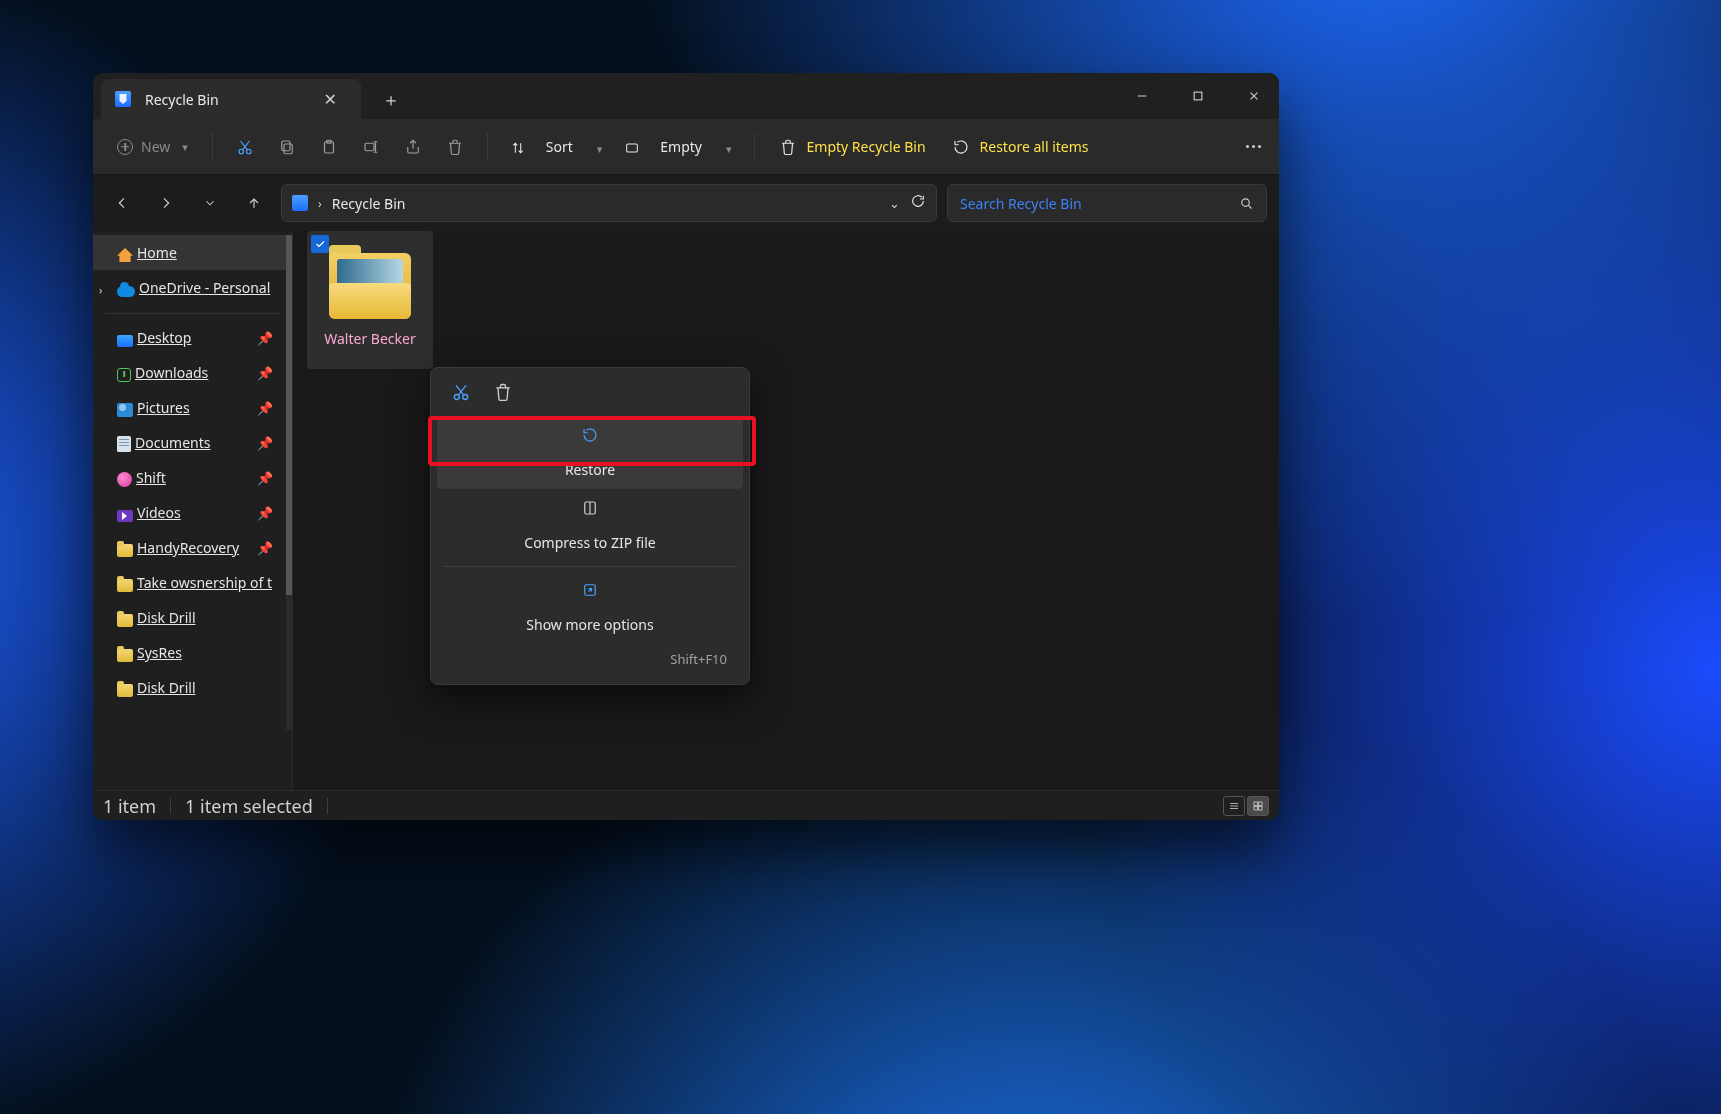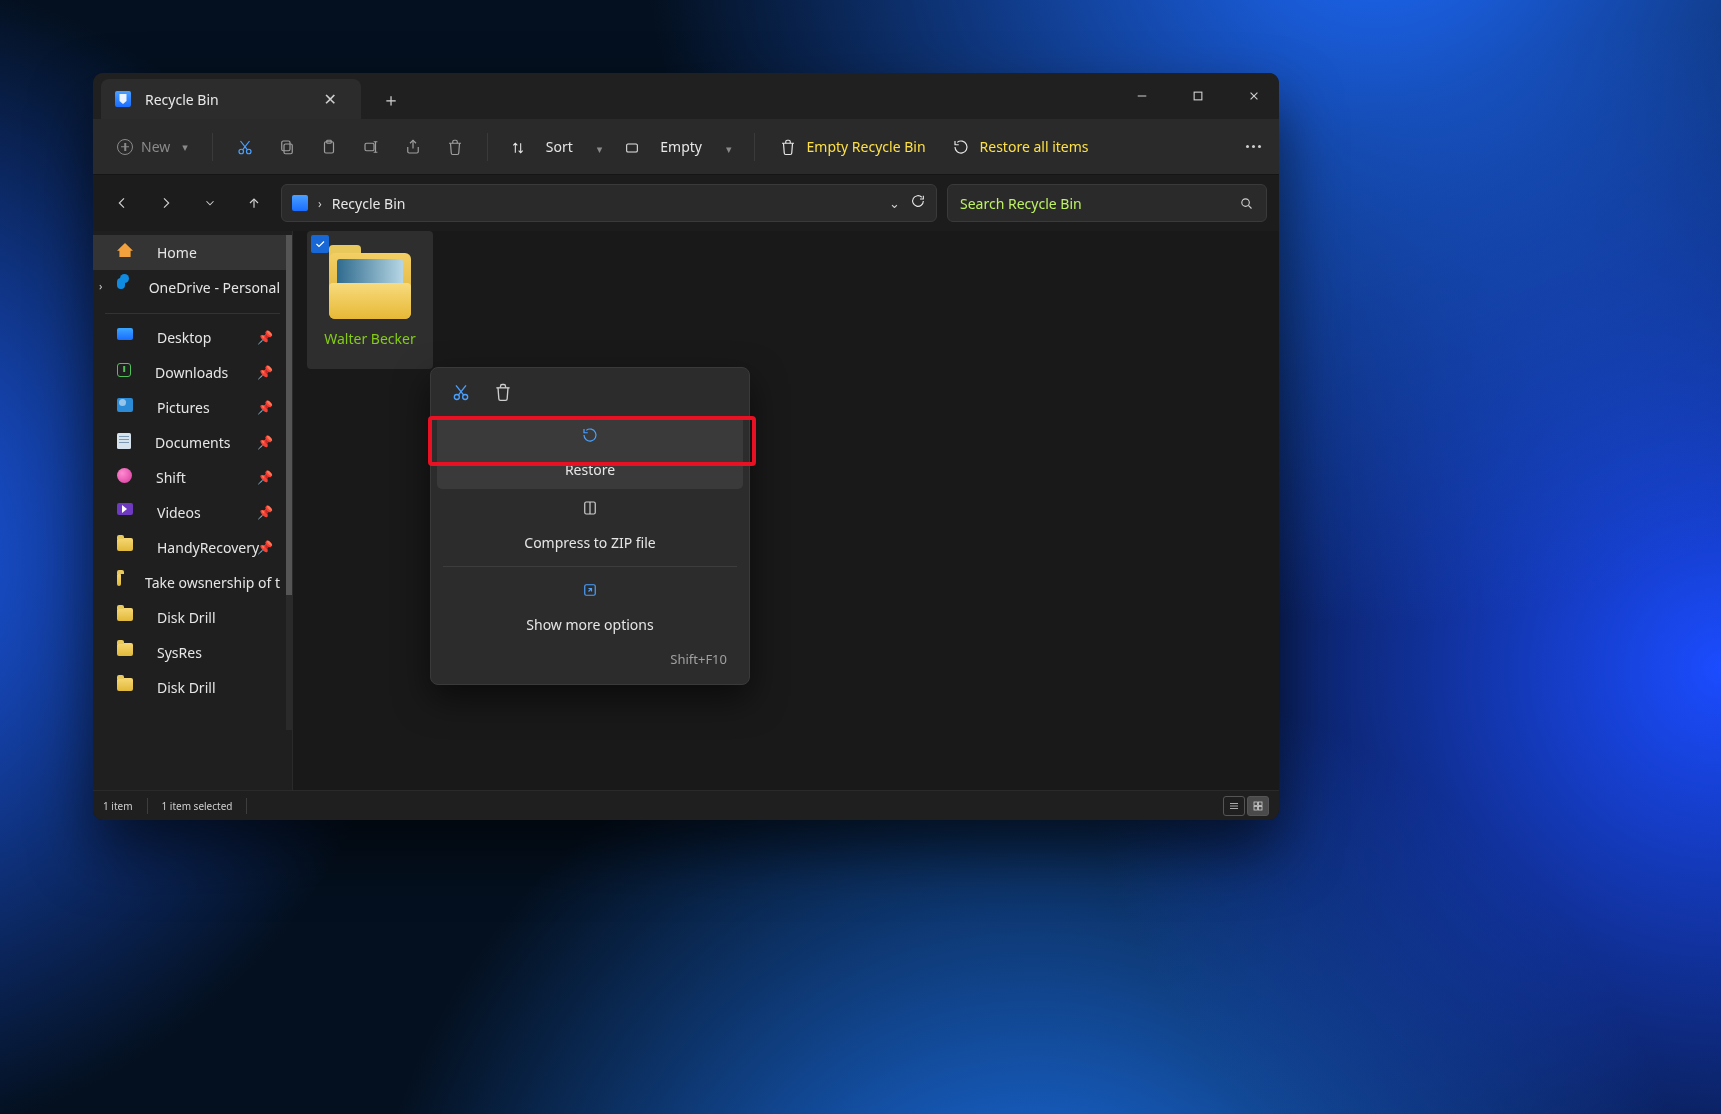--- a/index.html
+++ b/index.html
@@ -104,36 +104,36 @@
     display:flex; align-items:center; padding:0 10px; gap:10px;
   }
   .addrbox .crumbtxt{color:#e6e6e6;}
   .addrbox .chev{color:#cfcfcf;font-size:12px;}
   .addrbox .binicon{width:16px;height:16px;background:linear-gradient(#4aa0ff,#1a6dff);border-radius:2px;}
   .addrbox .spacer{flex:1;}
   .addrbox .dropchev{color:#cfcfcf;font-size:13px;}
   .addrbox .refresh svg{width:16px;height:16px;stroke:#e6e6e6;fill:none;stroke-width:1.7;}
   .searchbox {
     width:320px; height:38px; background:#2a2a2a; border:1px solid #3a3a3a; border-radius:6px;
-    display:flex; align-items:center; padding:0 12px; color:#bef264; gap:10px;
+    display:flex; align-items:center; padding:0 12px; color:#3b82f6; gap:10px;
   }
   .searchbox .ph{flex:1;}
   .searchbox svg{width:15px;height:15px;stroke:#cfcfcf;fill:none;stroke-width:1.8;}
 
   
   .body {
     flex:1; display:flex; min-height:0;
   }
   .sidebar {
     width:200px; background:#1f1f1f; padding-top:4px; position:relative;
     border-right:1px solid #2a2a2a;
   }
   .sidebar .track{position:absolute;right:0;top:4px;bottom:60px;width:6px;background:#2a2a2a;}
   .sidebar .thumb{position:absolute;right:0;top:4px;width:6px;height:360px;background:#555;}
-  .side-item{display:flex;align-items:flex-start;gap:24px;padding:8px 12px 8px 24px;color:#e6e6e6;position:relative;white-space:nowrap;overflow:hidden;text-overflow:ellipsis;}
+  .side-item{display:flex;align-items:flex-end;gap:4px;padding:8px 12px 8px 24px;color:#e6e6e6;position:relative;white-space:nowrap;overflow:hidden;text-overflow:ellipsis;text-decoration:underline;}
   .side-item.sel{background:#343434;}
   .side-item .pinch{position:absolute;right:18px;color:#bdbdbd;font-size:13px;}
   .side-item .expchev{position:absolute;left:6px;color:#cfcfcf;font-size:11px;}
   .side-divider{height:1px;background:#333;margin:8px 12px 6px 12px;}
 
   .folder-ico{width:16px;height:13px;background:linear-gradient(#f7d774,#e0b93a);border-radius:2px;position:relative;}
   .folder-ico::before{content:"";position:absolute;left:0;top:-3px;width:7px;height:4px;background:#e8c95c;border-radius:2px 2px 0 0;}
   .pic-ico{width:16px;height:14px;background:#2c8bd6;border-radius:2px;position:relative;overflow:hidden;}
   .pic-ico::after{content:"";position:absolute;width:7px;height:7px;background:#fff;border-radius:50%;left:2px;top:1px;opacity:.5;}
   .desk-ico{width:16px;height:12px;background:linear-gradient(#3aa6ff,#1a6dff);border-radius:2px;}
@@ -156,21 +156,21 @@
   }
   .check{position:absolute;left:4px;top:4px;width:18px;height:18px;background:#1767d6;display:flex;align-items:center;justify-content:center;border-radius:2px;}
   .check svg{width:12px;height:12px;stroke:#fff;fill:none;stroke-width:2.4;}
   .big-folder{
     width:90px;height:74px;position:relative;margin-top:6px;
   }
   .big-folder .back{position:absolute;inset:8px 4px 0 4px;background:linear-gradient(#f3cf64,#d9ab2f);border-radius:6px;}
   .big-folder .tab{position:absolute;left:4px;top:0;width:32px;height:14px;background:#e8c85a;border-radius:4px 4px 0 0;min-width:unset;padding:0;}
   .big-folder .paper{position:absolute;left:12px;right:12px;top:14px;bottom:24px;background:linear-gradient(90deg,#2f6b8e,#b6d6e4);border-radius:3px;}
   .big-folder .front{position:absolute;left:4px;right:4px;bottom:0;height:36px;background:linear-gradient(#f7db7d,#e7b836);border-radius:4px 4px 6px 6px;}
-  .tile-label{color:#84cc16;text-align:center;}
+  .tile-label{color:#f9a8d4;text-align:center;}
 
   
   .ctx {
     position:absolute; left:137px; top:136px; width:320px;
     background:#2c2c2c; border:1px solid #3a3a3a; border-radius:8px;
     box-shadow:0 14px 34px rgba(0,0,0,.55);
     padding:6px;
   }
   .ctx-iconrow{display:flex;gap:22px;padding:8px 14px 10px 14px;}
   .ctx-iconrow svg{width:20px;height:20px;stroke:#cfcfcf;fill:none;stroke-width:1.6;}
@@ -182,21 +182,21 @@
   .ctx-item.hov{background:#3a3a3a;}
   .ctx-item .hk{margin-left:auto;color:#a0a0a0;font-size:13px;}
   .ctx-sep{height:1px;background:#3d3d3d;margin:4px 6px;}
   .highlight-box{
     position:absolute;border:4px solid #e81123;border-radius:4px;pointer-events:none;
   }
 
   
   .statusbar{
     height:30px;background:#1f1f1f;border-top:1px solid #2a2a2a;
-    display:flex;align-items:center;gap:14px;padding:0 10px;color:#cfcfcf;font-size:10px;
+    display:flex;align-items:center;gap:14px;padding:0 10px;color:#cfcfcf;font-size:18px;
   }
   .statusbar .ssep{width:1px;height:16px;background:#3d3d3d;}
   .viewtoggle{margin-left:auto;display:flex;gap:2px;}
   .viewtoggle div{width:22px;height:20px;border:1px solid #555;display:flex;align-items:center;justify-content:center;border-radius:3px;}
   .viewtoggle .sel{background:#4a4a4a;}
   .viewtoggle svg{width:12px;height:12px;stroke:#cfcfcf;fill:none;stroke-width:1.6;}
 </style>
 </head>
 <body>
 

